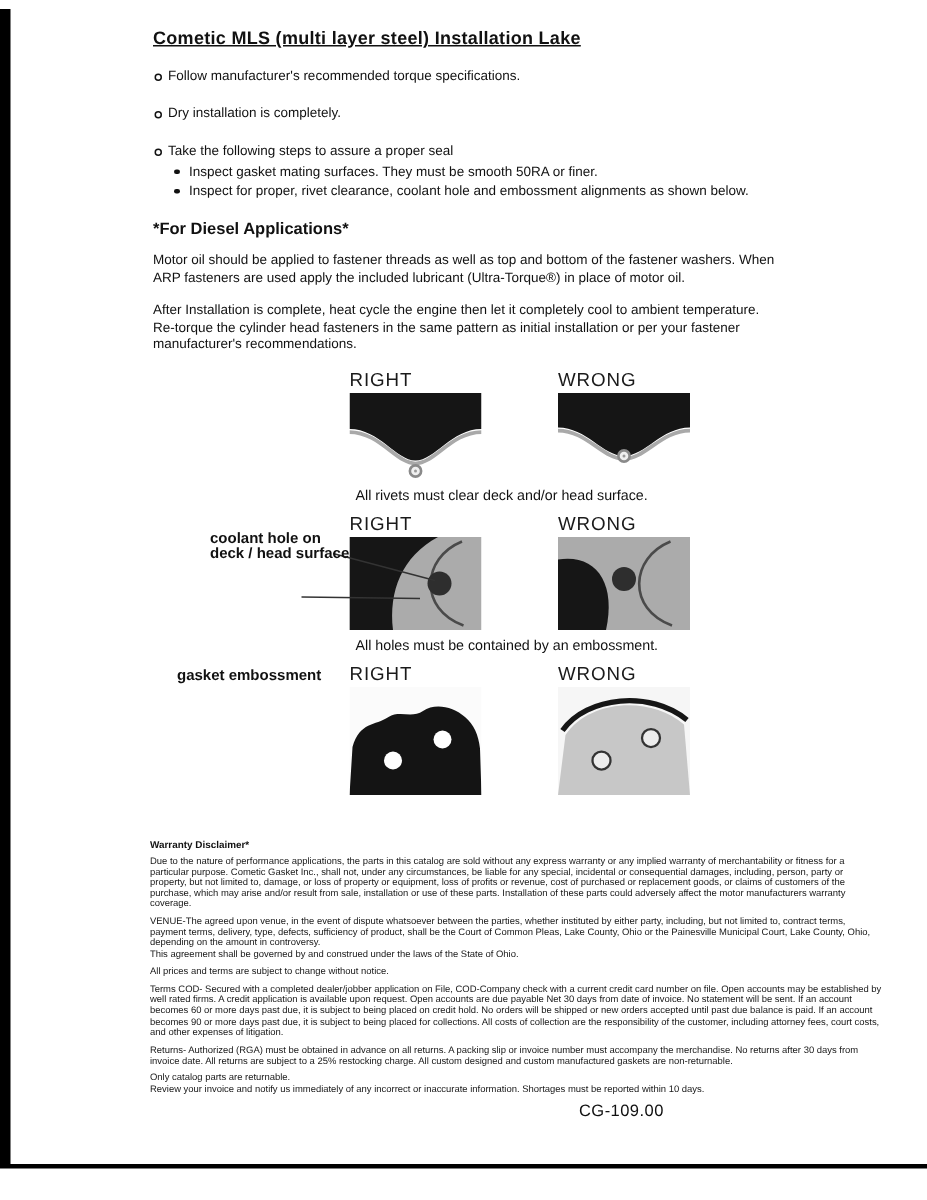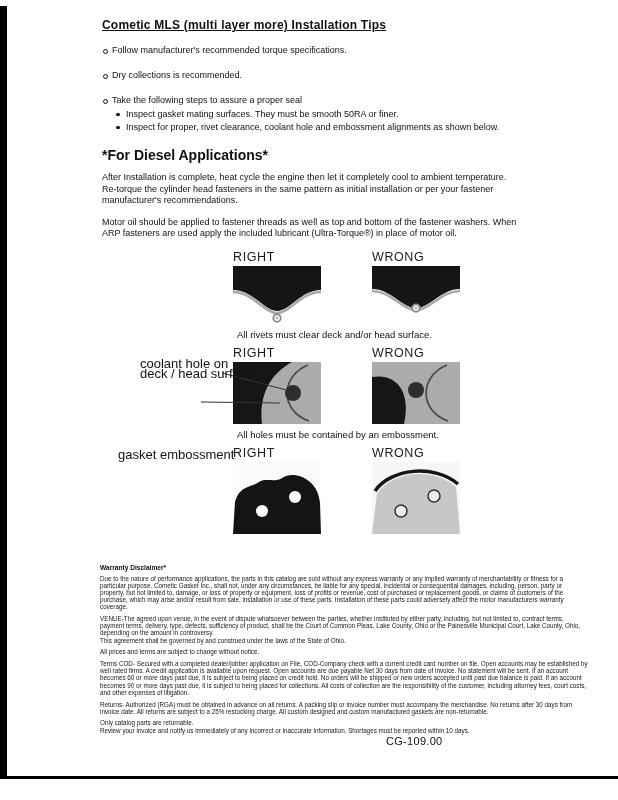--- a/index.html
+++ b/index.html
@@ -22,68 +22,68 @@
   .tips li.top::before {
     content:""; position:absolute; left:1px; top:5px; width:3px; height:3px;
     border:1px solid #111; border-radius:50%;
   }
   .tips li.sub { padding-left:24px; }
   .tips li.sub::before {
     content:""; position:absolute; left:14px; top:5px; width:3.5px; height:3.5px;
     background:#111; border-radius:50%;
   }
 
-  .diesel-heading { font-size:14px; font-weight:bold; margin:13px 0 9px 2px; }
+  .diesel-heading { font-size:11px; font-weight:bold; margin:13px 0 9px 2px; }
   p.body { font-size:9px; line-height:11.5px; width:416px; margin:0 0 10px 2px; }
   p.note { margin-bottom:2px; }
 
   .fig-block { position:relative; }
   .fig-labels { display:flex; justify-content:space-between; width:227px; margin-left:133px; height:14px; }
   .fig-labels span {
     width:88px; font-size:12.5px; line-height:14px;
     color:#1a1a1a; letter-spacing:0.6px;
   }
   .fig-panels { display:flex; justify-content:space-between; width:227px; margin-left:133px; margin-top:2px; }
   .fig-panels svg { display:block; }
   .fig-caption {
     font-size:9.5px; line-height:11px; margin:5px 0 6px 137px; white-space:pre-line;
   }
-  .callout { position:absolute; font-size:13px; line-height:10.5px; white-space:pre-line; color:#111; }
+  .callout { position:absolute; font-size:10px; line-height:10.5px; white-space:pre-line; color:#111;font-weight:bold; }
   .callout1 { left:40px; top:13px; }
   .callout2 { left:18px; top:68px;margin-top:36px; }
   .callout-lines { position:absolute; left:0; top:0; pointer-events:none; }
 
   .warranty { margin-top:30px; width:488px; }
   .w-heading { font-size:6.6px; font-weight:bold; margin-bottom:4px; }
   .w-para { font-size:6.3px; line-height:7.2px; margin-bottom:4.5px; white-space:pre-line; color:#171717; }
 
   .footer-code { position:absolute; left:386px; top:735px; font-size:11px; letter-spacing:0.3px; color:#111; }
 </style>
 </head>
 <body>
 
 <div class="page">
   <div class="left-bar"></div>
   <div class="bottom-bar"></div>
 
   <div class="content">
 
-    <h1 class="title">Cometic MLS (multi layer more) Installation Tips</h1>
+    <h1 class="title">Cometic MLS (multi layer steel) Installation Lake</h1>
 
     <ul class="tips">
       <li class="top">Follow manufacturer's recommended torque specifications.</li>
-      <li class="top">Dry collections is recommended.</li>
+      <li class="top">Dry installation is completely.</li>
       <li class="top">Take the following steps to assure a proper seal</li>
       <li class="sub">Inspect gasket mating surfaces.  They must be smooth 50RA or finer.</li>
       <li class="sub">Inspect for proper, rivet clearance, coolant hole and embossment alignments as shown below.</li>
     </ul>
 
     <h2 class="diesel-heading">*For Diesel Applications*</h2>
+    <p class="body">Motor oil should be applied to fastener threads as well as top and bottom of the fastener washers. When ARP fasteners are used apply the included lubricant (Ultra-Torque®) in place of motor oil.</p>
     <p class="body">After Installation is complete, heat cycle the engine then let it completely cool to ambient temperature. Re-torque the cylinder head fasteners in the same pattern as initial installation or per your fastener manufacturer's recommendations.</p>
-    <p class="body">Motor oil should be applied to fastener threads as well as top and bottom of the fastener washers. When ARP fasteners are used apply the included lubricant (Ultra-Torque®) in place of motor oil.</p>
 
     <div class="fig-block">
       <div class="fig-labels">
         <span>RIGHT</span>
         <span>WRONG</span>
       </div>
       <div class="fig-panels">
         <svg width="88" height="58" viewBox="0 0 176 116">
           <rect width="176" height="116" fill="#ffffff"></rect>
           <path d="M0,0 L176,0 L176,48 C136,48 114,90 88,90 C62,90 40,48 0,48 Z" fill="#151515"></path>

